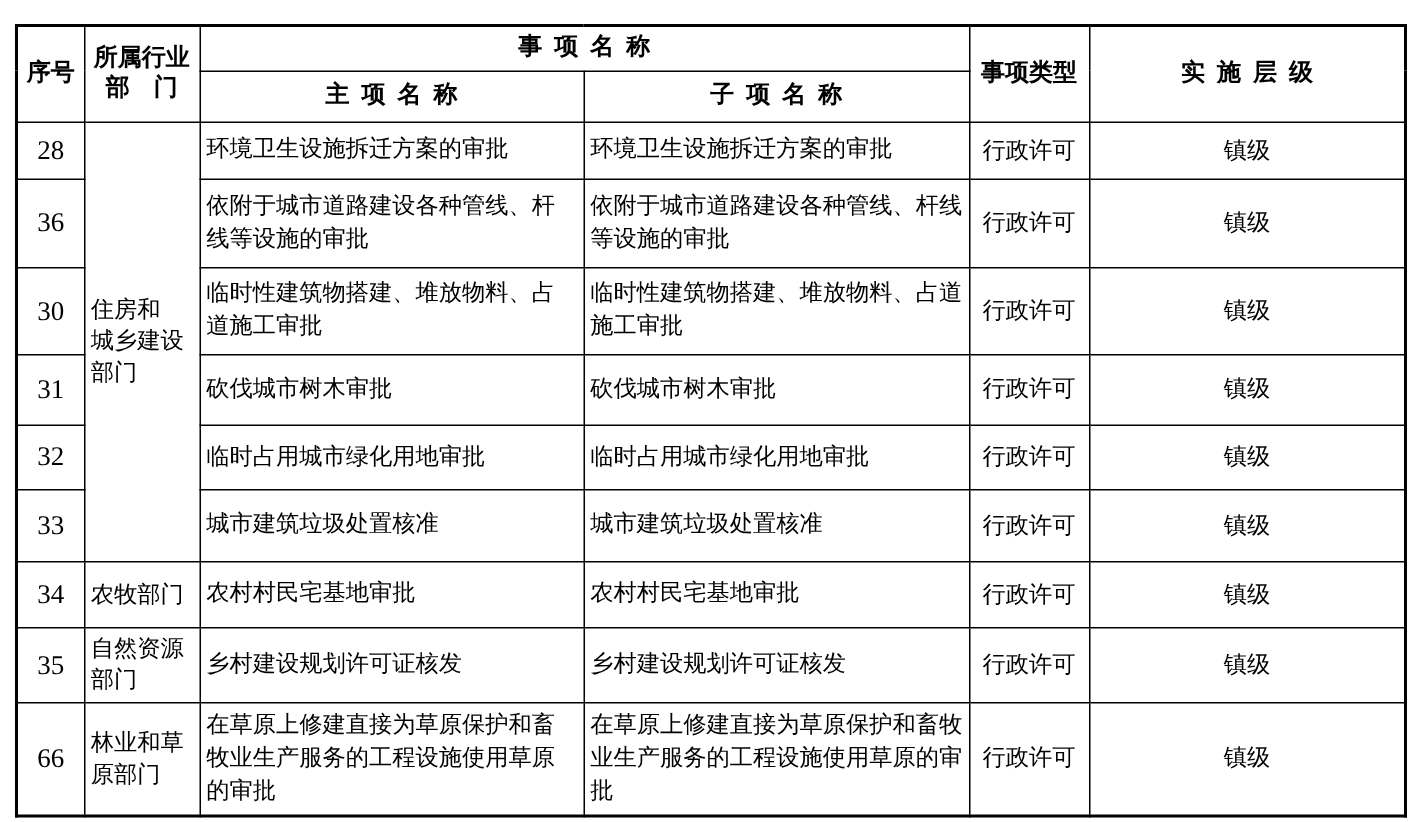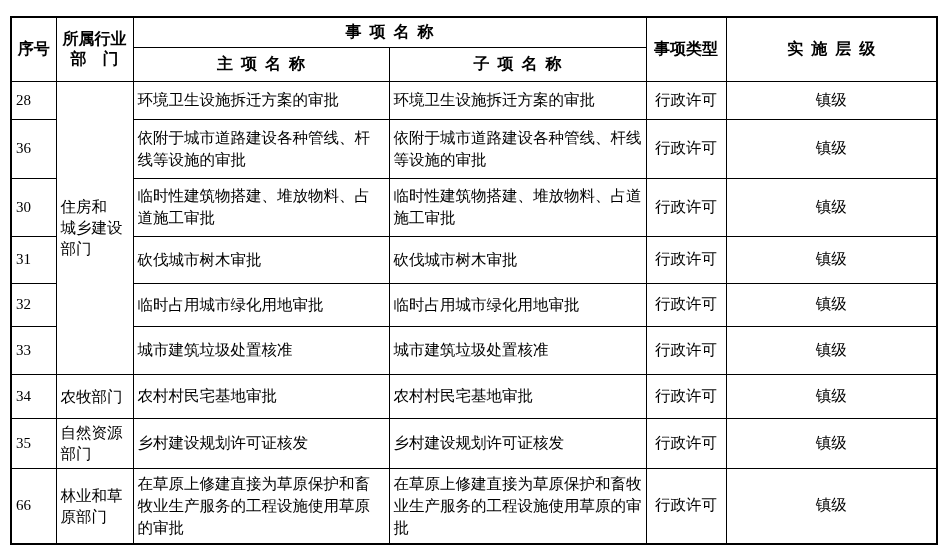--- a/index.html
+++ b/index.html
@@ -37,22 +37,22 @@
     font-weight: bold;
     text-align: center;
     line-height: 20px;
     white-space: pre-line;
   }
   th.hdr.sp {
     letter-spacing: 0.5em;
     text-indent: 0.5em;
   }
   td.serial {
-    text-align: left;
-    font-size: 15px;
+    text-align: center;
+    font-size: 18px;
   }
   td.dept {
     font-size: 15.5px;
     line-height: 21px;
     white-space: pre-line;
     padding: 1px 2px;
   }
   td.item {
     text-align: left;
     font-size: 15.5px;

